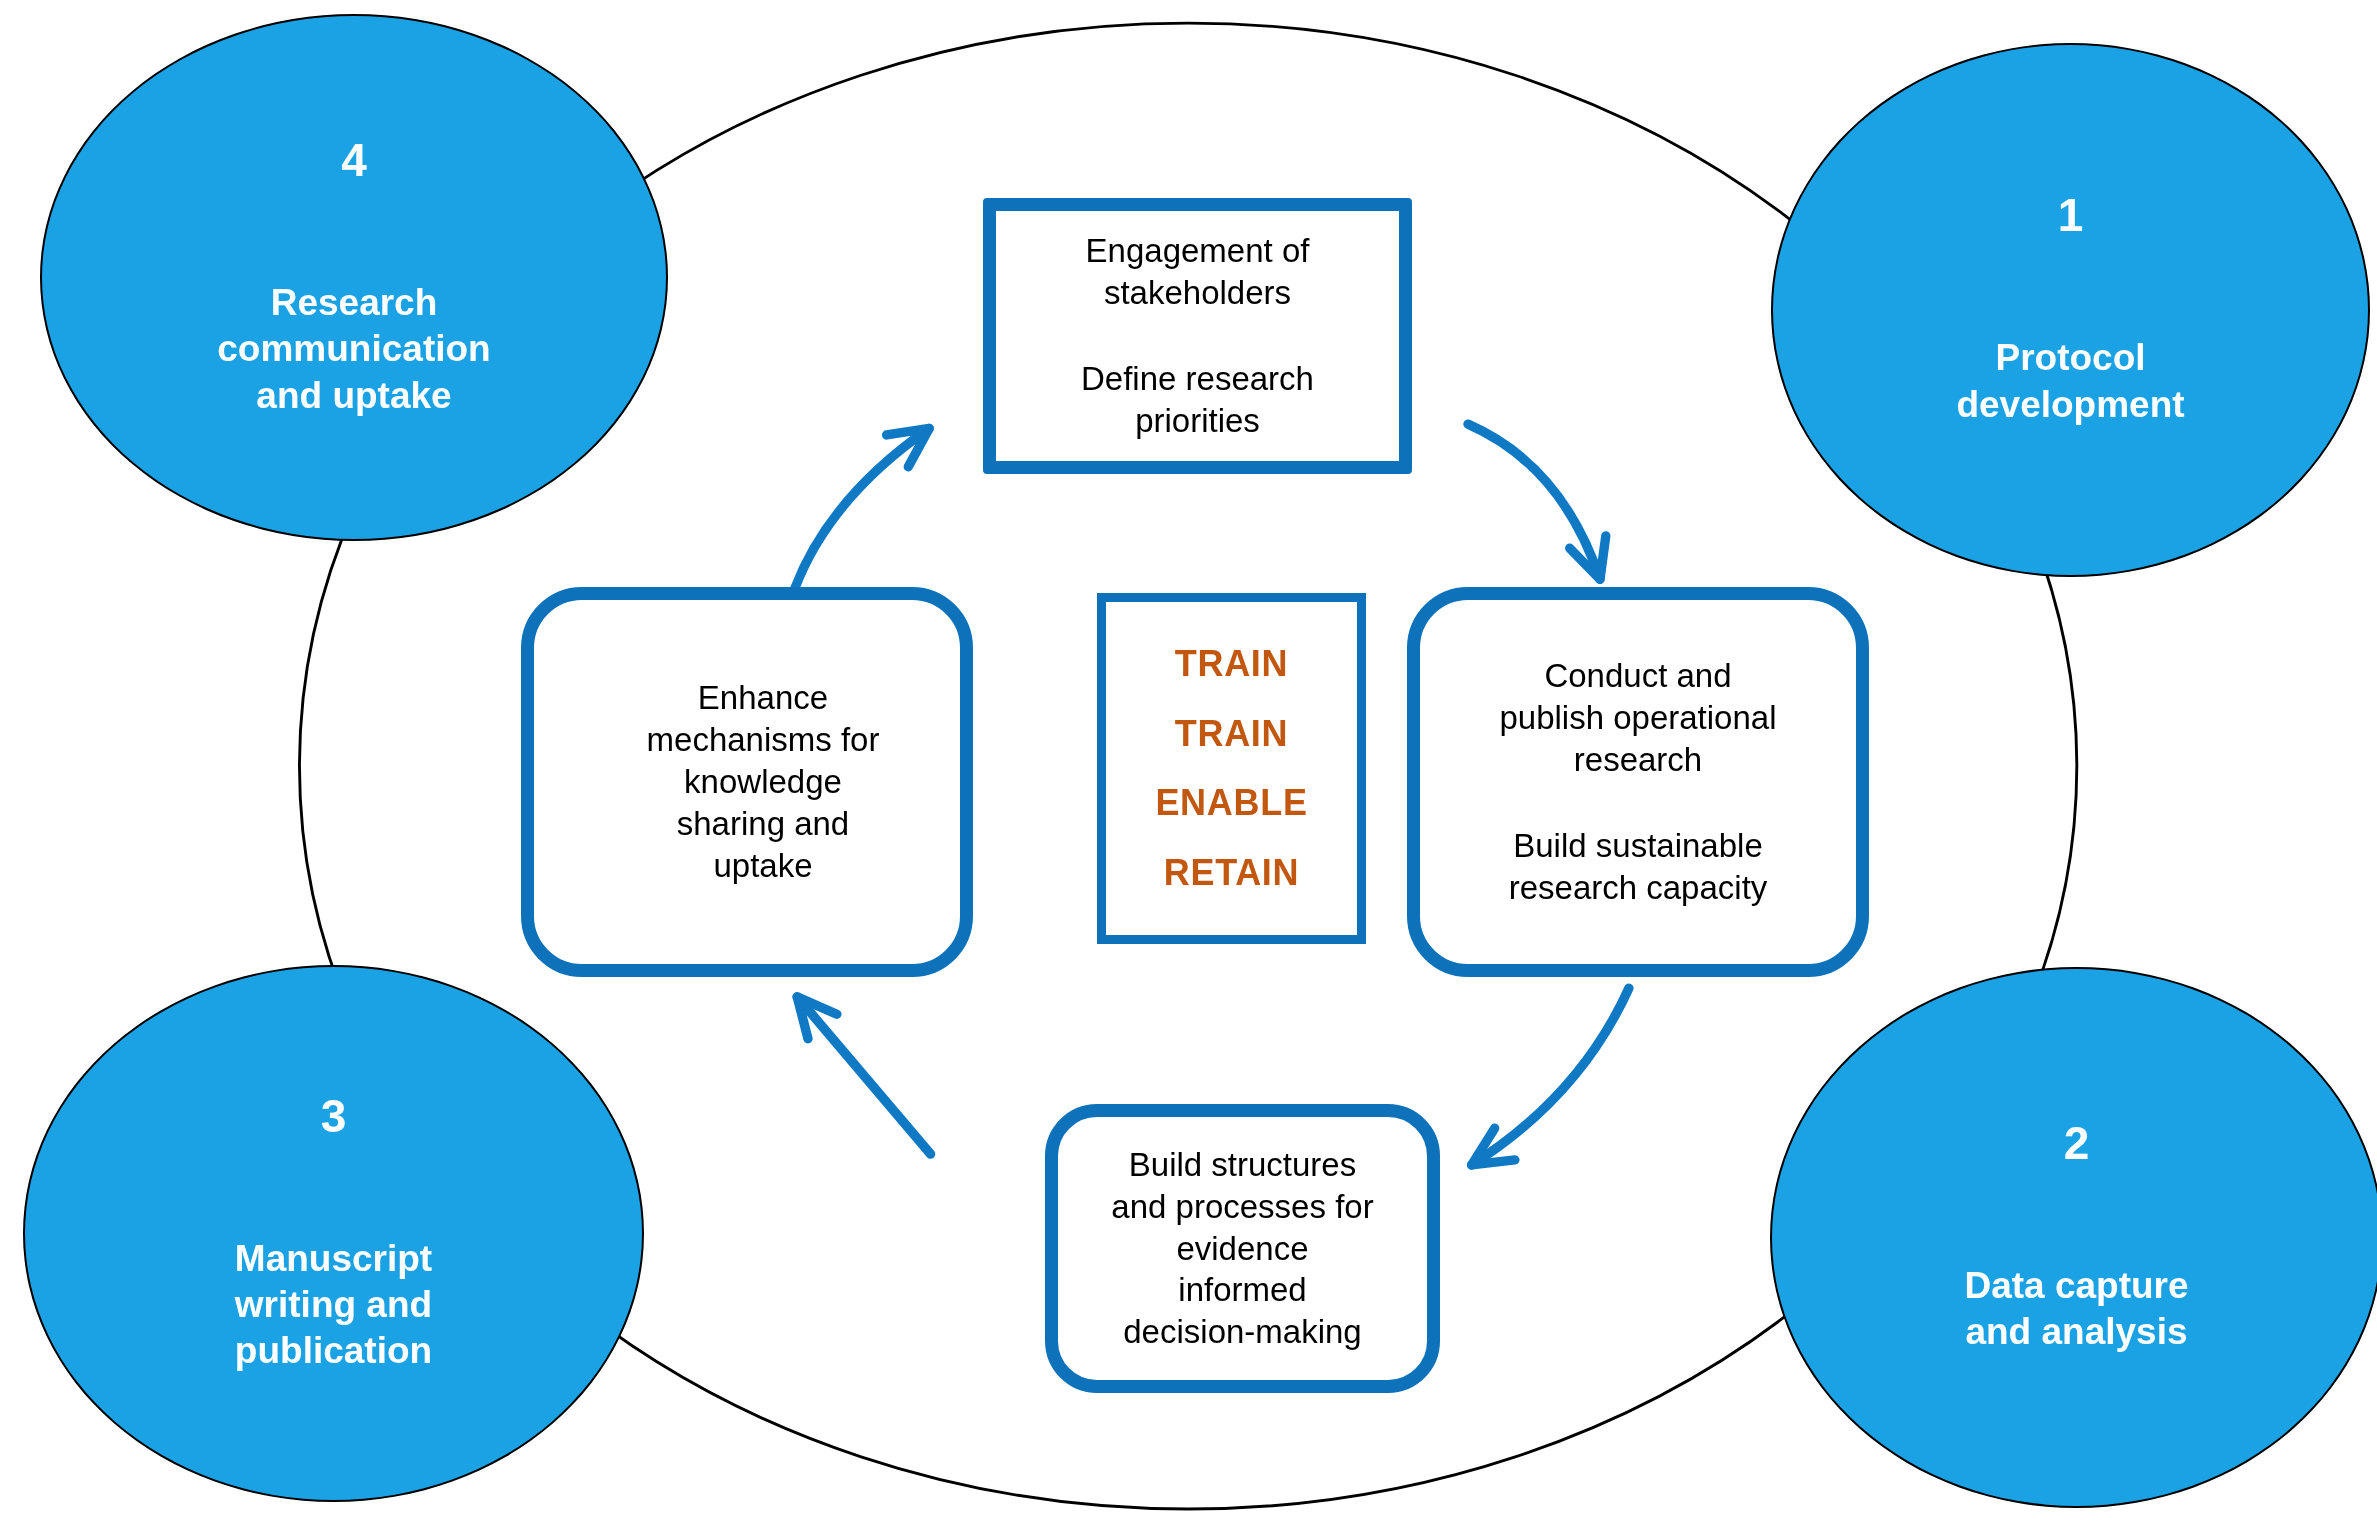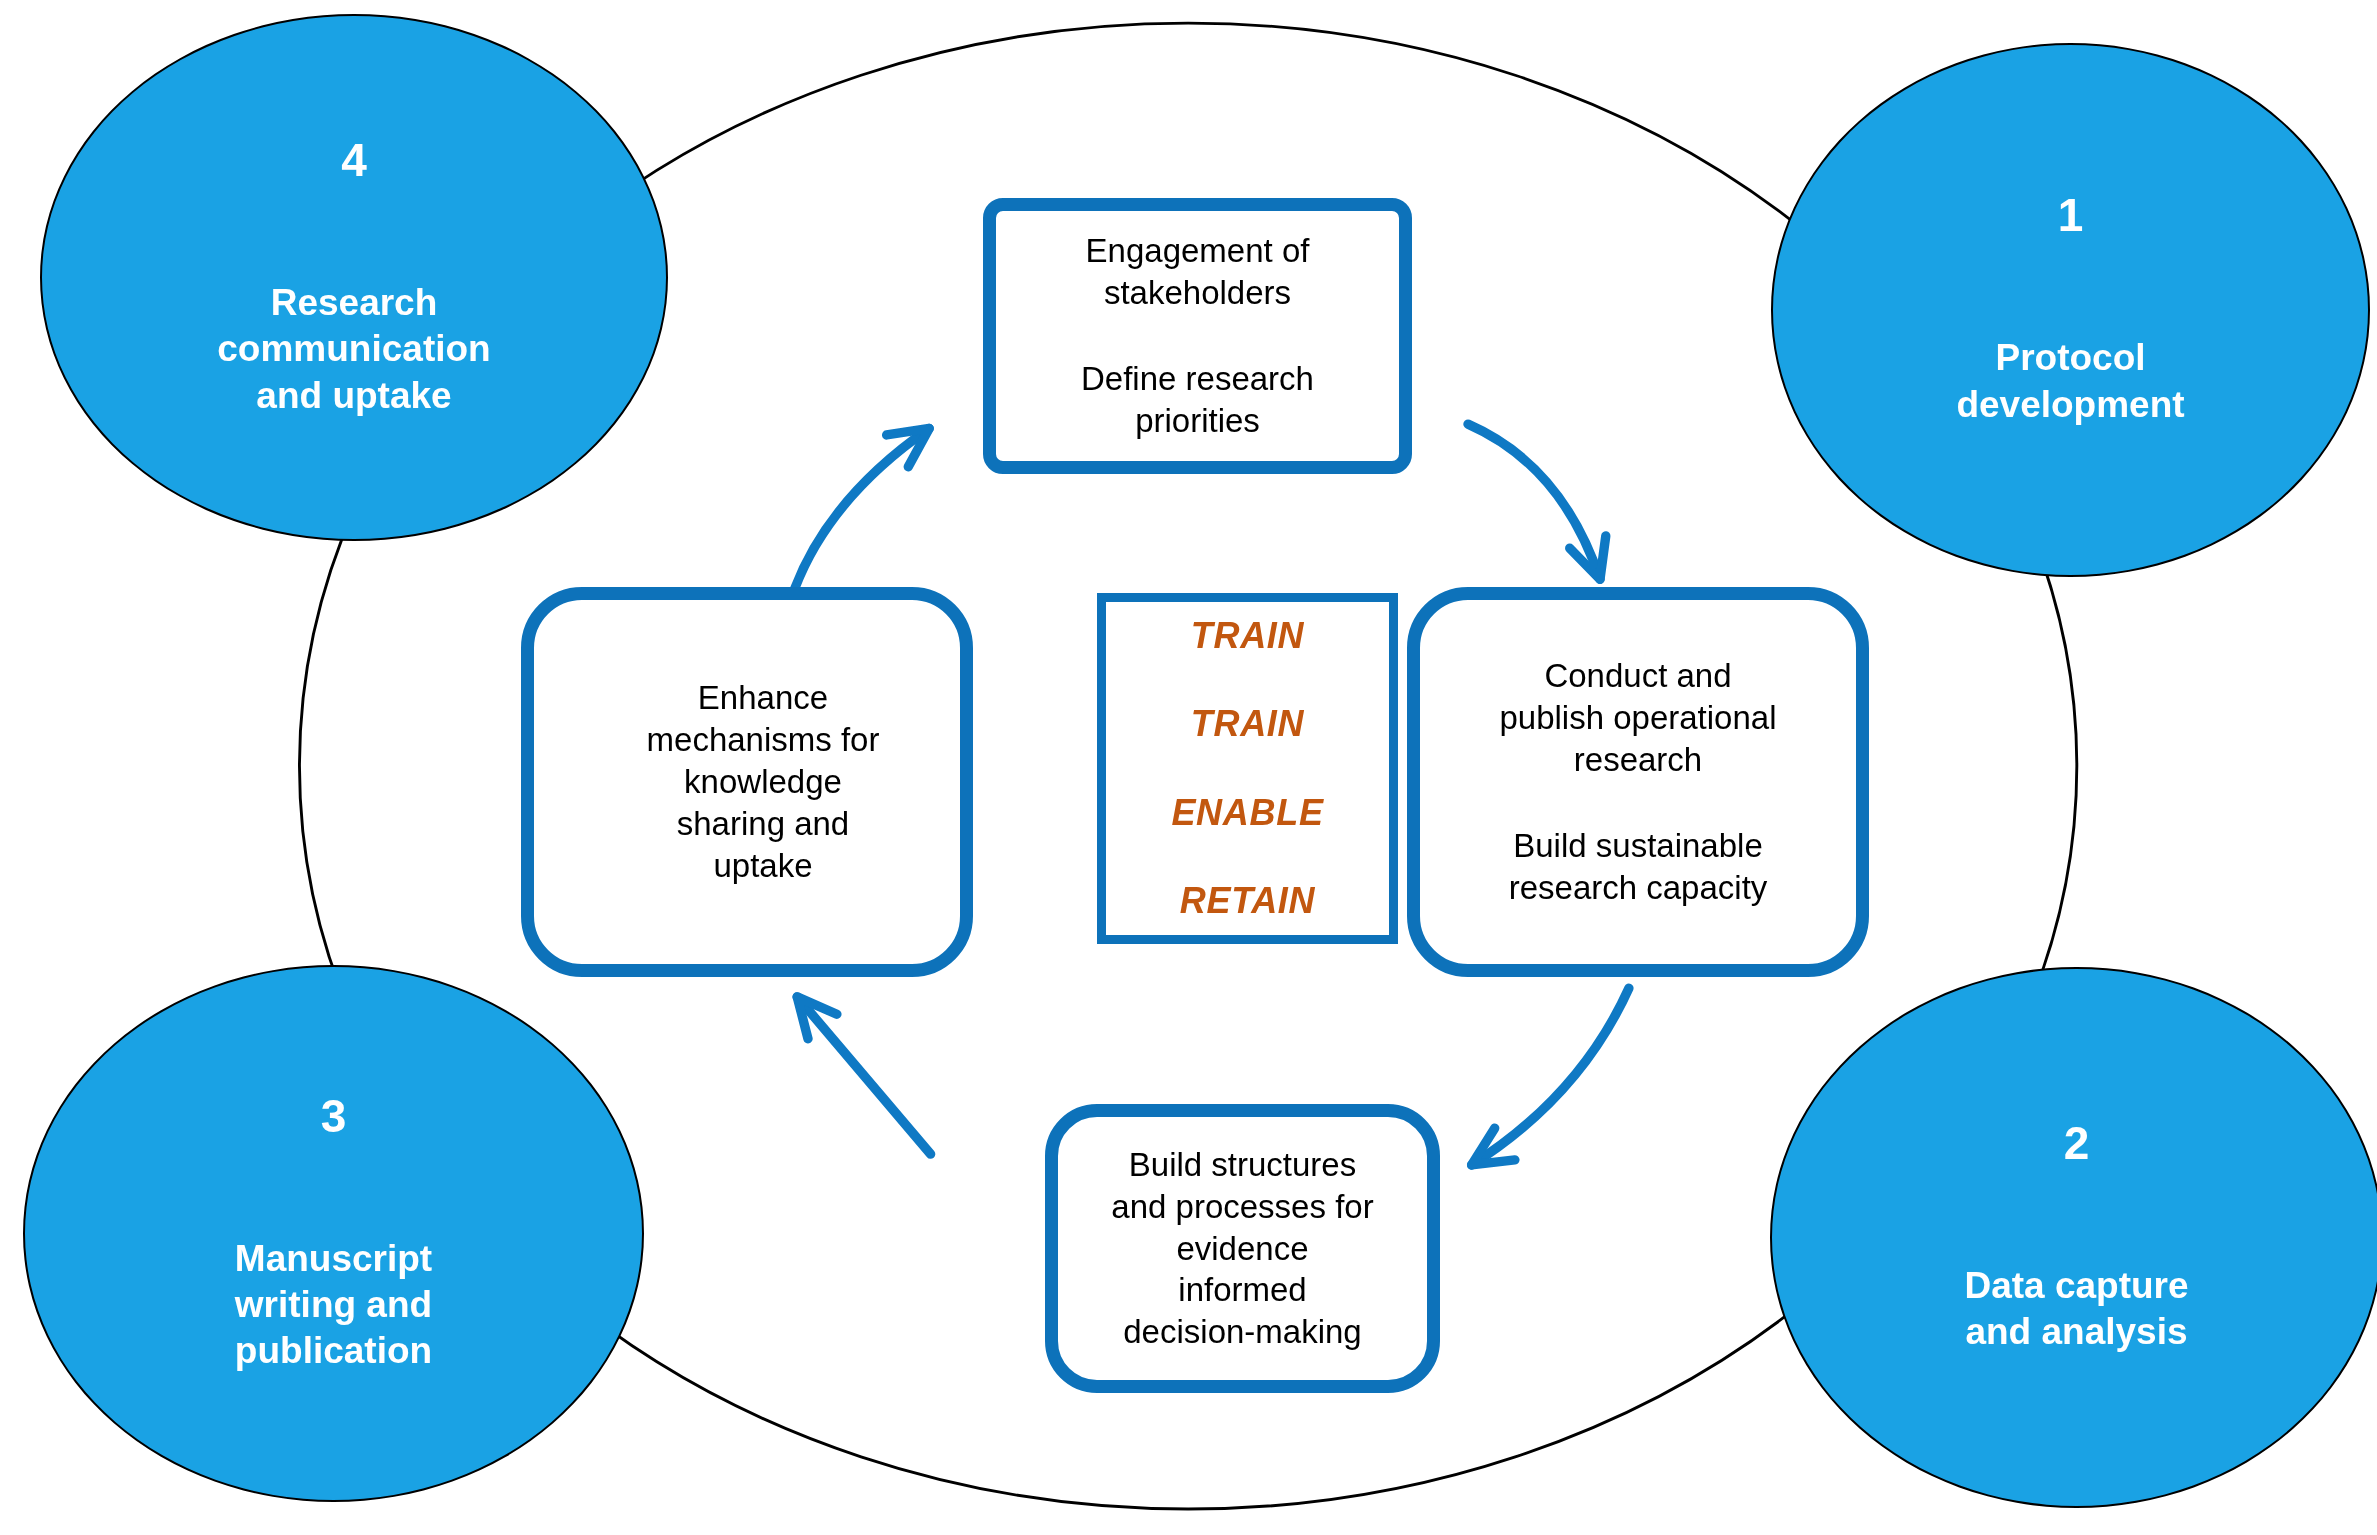--- a/index.html
+++ b/index.html
@@ -25,32 +25,31 @@
   #stage-2{left:1770px;top:967px;width:613px;height:541px;}
 
   
   .abox{
     position:absolute;background:#ffffff;border:13px solid #0D72BA;
     box-sizing:border-box;
     display:flex;flex-direction:column;align-items:center;justify-content:center;
     text-align:center;color:#000;font-size:33px;line-height:1.27;
   }
   .abox .para + .para{margin-top:44px;}
-  #box-top   {left:983px;top:198px; width:429px;height:276px;border-radius:20px;}
+  #box-top   {left:983px;top:198px; width:429px;height:276px;border-radius:4px;}
   #box-right {left:1407px;top:587px; width:462px;height:390px;border-radius:61px;}
   #box-left  {left:521px; top:587px; width:452px;height:390px;border-radius:61px;padding-left:32px;}
   #box-bottom{left:1010px;top:1104px;width:395px;height:289px;border-radius:52px;margin-left:35px;}
 
   
   #center-box{
-    position:absolute;left:1097px;top:593px;width:301px;height:351px;
+    position:absolute;left:1097px;top:593px;width:269px;height:351px;
     background:#ffffff;border:9.4px solid #0D72BA;box-sizing:border-box;
     display:flex;flex-direction:column;justify-content:space-between;align-items:center;
-    padding:16px 0;
-    font-style:italic;
+    padding:44px 0;
   }
   .kw{color:#C2570F;font-weight:bold;font-size:36px;letter-spacing:0.7px;line-height:1;}
 </style>
 </head>
 <body>
 
 <div id="canvas">
 
   <svg class="layer" viewBox="0 0 3295 2128">
     <ellipse cx="1647" cy="1062" rx="1232" ry="1030" fill="none" stroke="#000000" stroke-width="4"></ellipse>

